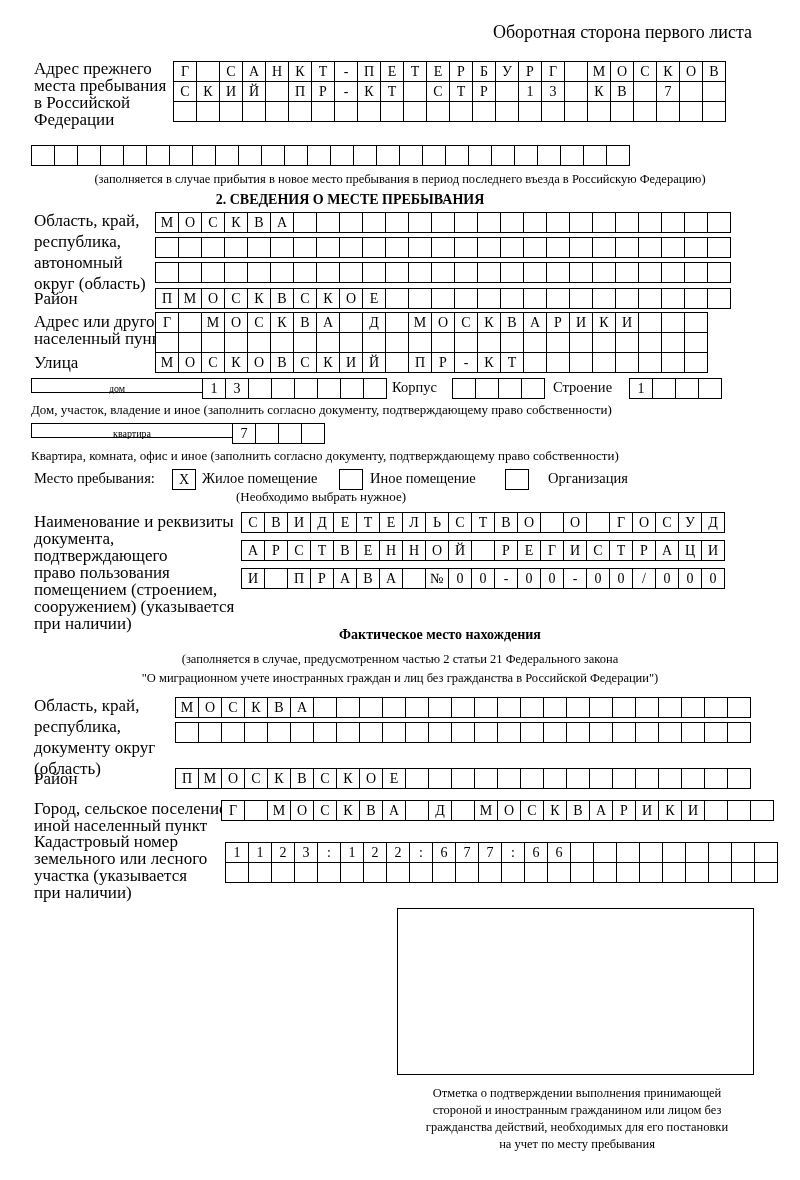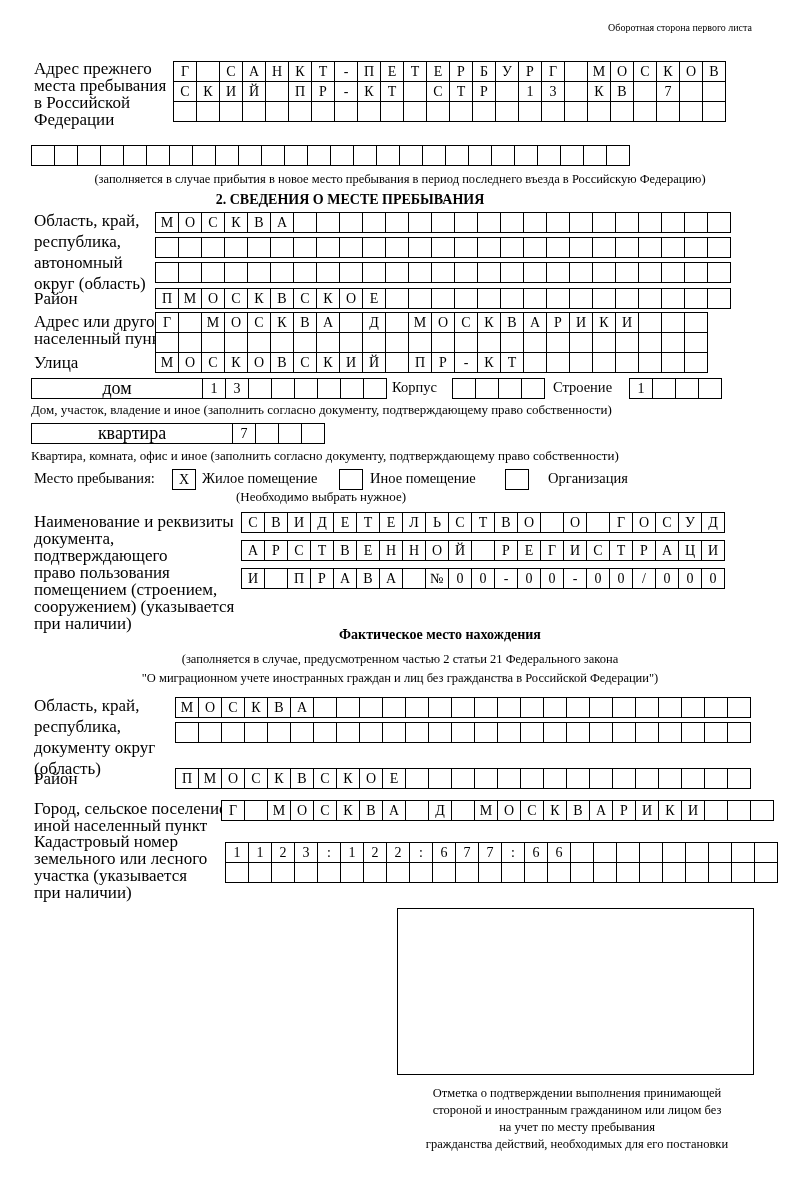--- a/index.html
+++ b/index.html
@@ -6,40 +6,40 @@
   body{
     width:800px;height:1180px;background:#fff;
     font-family:"Liberation Serif", serif;
     color:#000;
     position:relative;
     overflow:hidden;
   }
   .page{position:relative;width:800px;height:1180px;}
 
   .hdr-right{
-    position:absolute;right:48px;top:22px;font-size:10px;
+    position:absolute;right:48px;top:22px;font-size:18px;
   }
 
   .lbl{font-size:17px;line-height:17px;}
   .lbl-small{font-size:13px;line-height:16px;}
 
   
   .cells{display:flex;}
   .cell{
     width:24px;height:21px;border:1px solid #000;
     margin-right:-1px;
     box-sizing:border-box;
     font-size:14px;line-height:19px;text-align:center;
     font-family:"Liberation Serif", serif;
     background:#fff;
   }
 
   .wide-box{
-    border:1px solid #000;box-sizing:border-box;height:21px;
-    font-size:18px;line-height:19px;text-align:center;
+    border:1px solid #000;box-sizing:border-box;height:15px;
+    font-size:10px;line-height:19px;text-align:center;
   }
 
   .note{font-size:12.5px;text-align:center;}
 
   .sec-title{font-size:14px;font-weight:bold;text-align:center;}
 
   .inline-lbl{font-size:14.5px;}
 
   .bigbox{
     position:absolute;border:1px solid #000;box-sizing:border-box;
@@ -710,17 +710,17 @@
         <div class="cell"></div>
         <div class="cell"></div>
         <div class="cell"></div>
       </div>
     </div>
 
   <div class="bigbox" style="left:397px;top:908px;width:357px;height:167px;"></div>
   <div class="footnote" style="left:387px;top:1085px;width:380px;">
     <div>Отметка о подтверждении выполнения принимающей</div>
     <div>стороной и иностранным гражданином или лицом без</div>
+    <div>гражданства действий, необходимых для его постановки</div>
     <div>на учет по месту пребывания</div>
-    <div>гражданства действий, необходимых для его постановки</div>
   </div>
 
 </div>
 
 </body></html>

